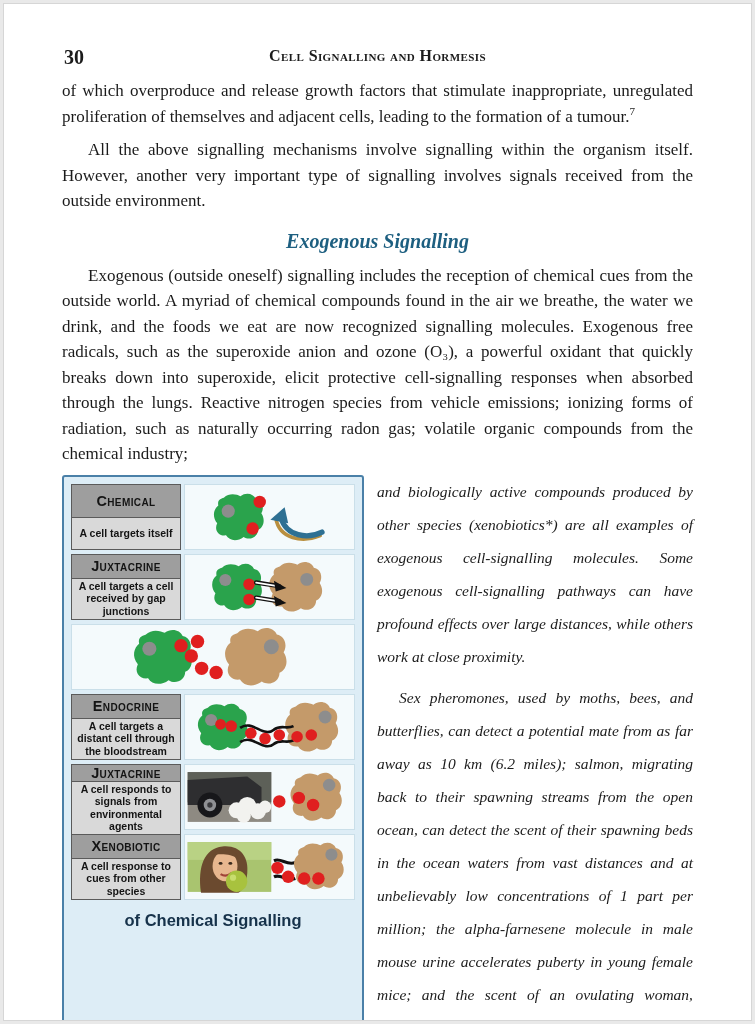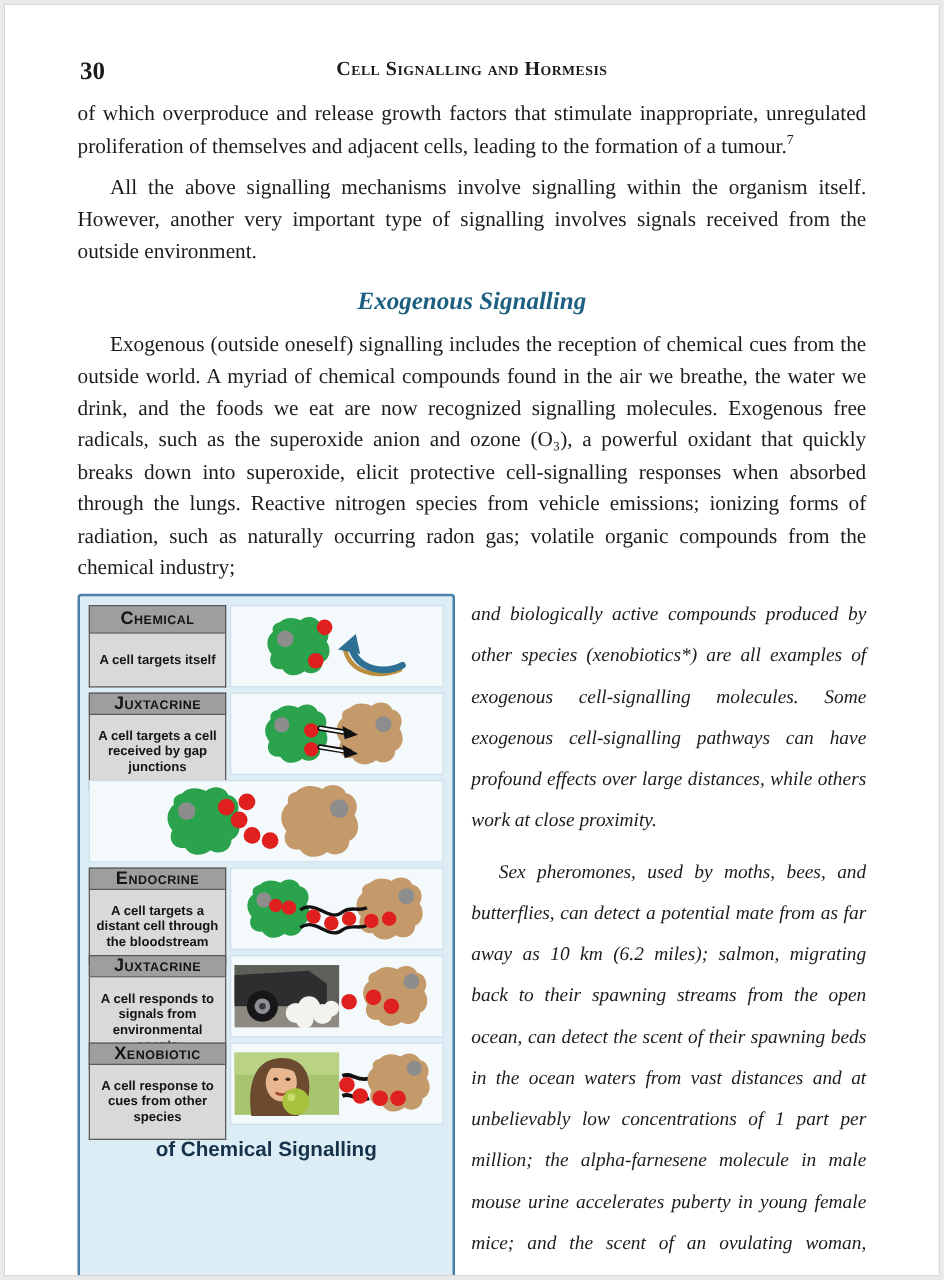--- a/index.html
+++ b/index.html
@@ -49,21 +49,21 @@
     flex:1.15; background:#9e9e9e; border:1px solid #5a5a5a;
     color:#141414; font-variant:small-caps; font-weight:bold; font-size:14.5px;
     letter-spacing:.4px; font-family:"Liberation Sans", sans-serif;
     display:flex; align-items:center; justify-content:center;
   }
   .figdesc {
     flex:1; background:#d9d9d9; border:1px solid #5a5a5a; border-top:none;
     color:#141414; font-weight:bold; font-size:10.5px; line-height:1.2;
     font-family:"Liberation Sans", sans-serif;
     display:flex; align-items:center; justify-content:center; text-align:center;
-    padding:11px 2px;
+    padding:1px 2px;
   }
   .figart { flex:1; background:#f4fafc; border:1px solid #cadfe9; overflow:hidden; }
   .figart svg { width:100%; height:100%; display:block; }
   figcaption {
     text-align:center; font-weight:bold; color:#16324a; font-size:16.5px;
     line-height:1.3; font-family:"Liberation Sans", sans-serif; padding:6px 0 2px 0;
   }
   
   .footnote {
     clear:both; margin:10px -12px 0 -12px;

